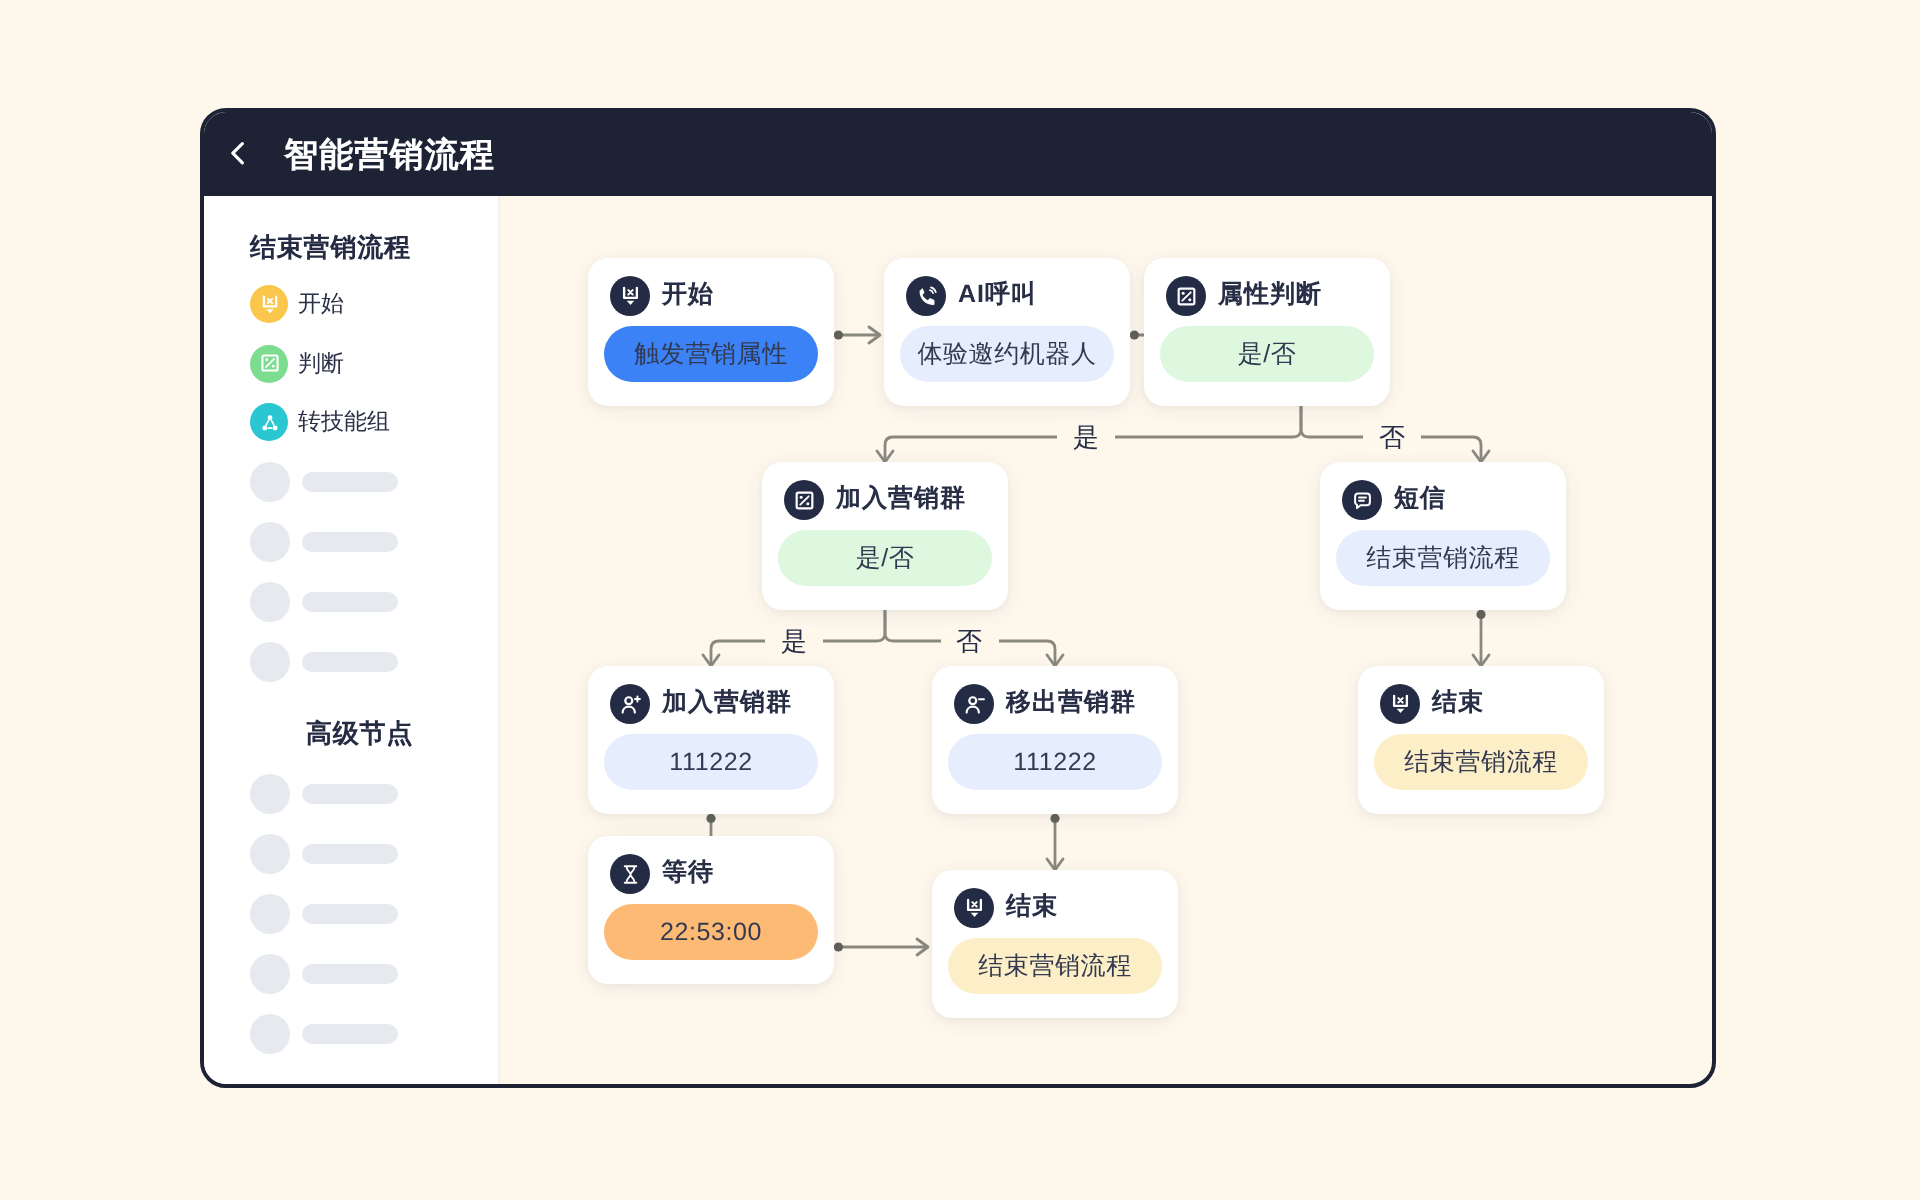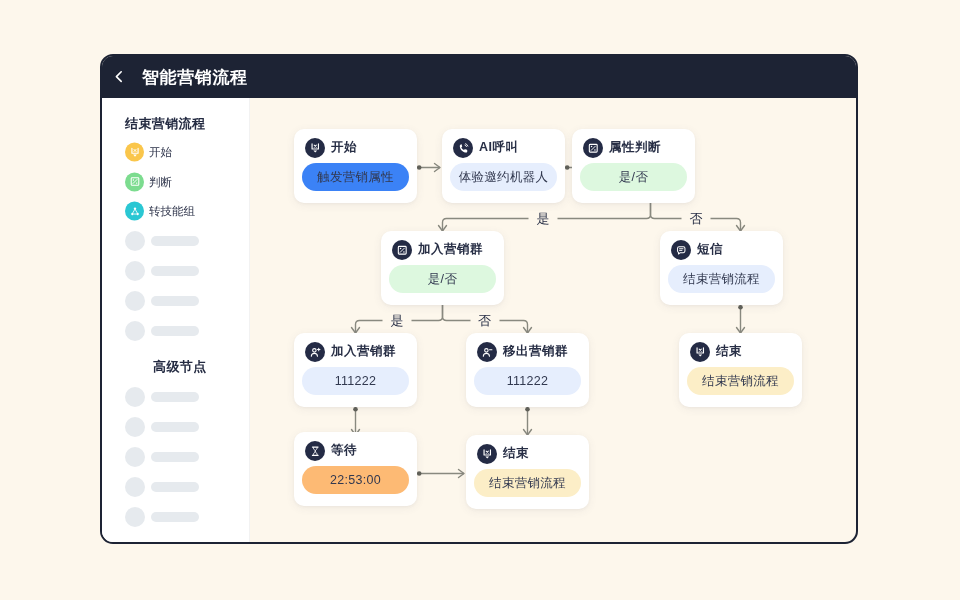--- a/index.html
+++ b/index.html
@@ -308,21 +308,21 @@
       </div>
       <div class="node" style="left: 429px; top: 235px;">
         <span class="nicon">
           <svg viewBox="0 0 20 20">
             <use href="#robot-icon"></use>
           </svg>
         </span>
         <span class="ntitle">结束</span>
         <span class="npill" style="background:#fceec7">结束营销流程</span>
       </div>
-      <div class="node" style="left: 44px; top: 334px; text-align: right;">
+      <div class="node" style="left: 44px; top: 320px; text-align: right;">
         <span class="nicon">
           <svg viewBox="0 0 20 20">
             <use href="#hourglass-icon"></use>
           </svg>
         </span>
         <span class="ntitle">等待</span>
         <span class="npill" style="background:#fdba74">22:53:00</span>
       </div>
       <div class="node" style="left: 216px; top: 337px;">
         <span class="nicon">

